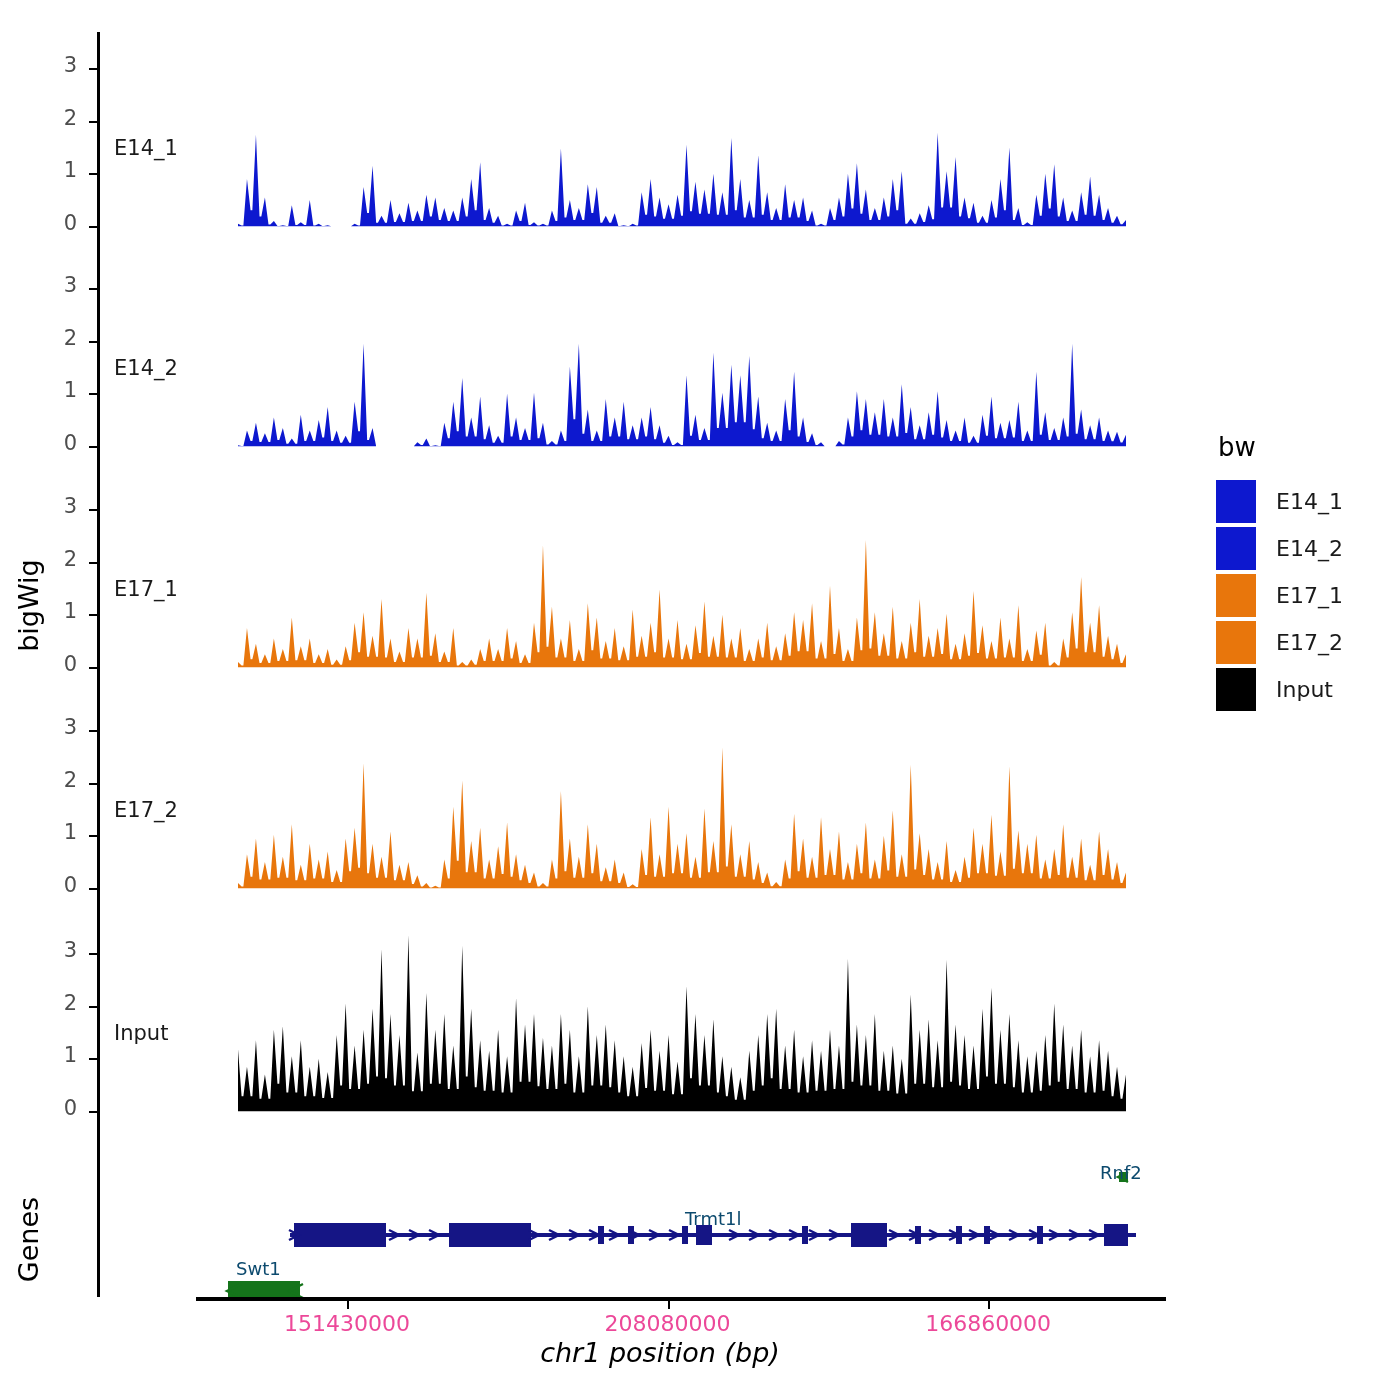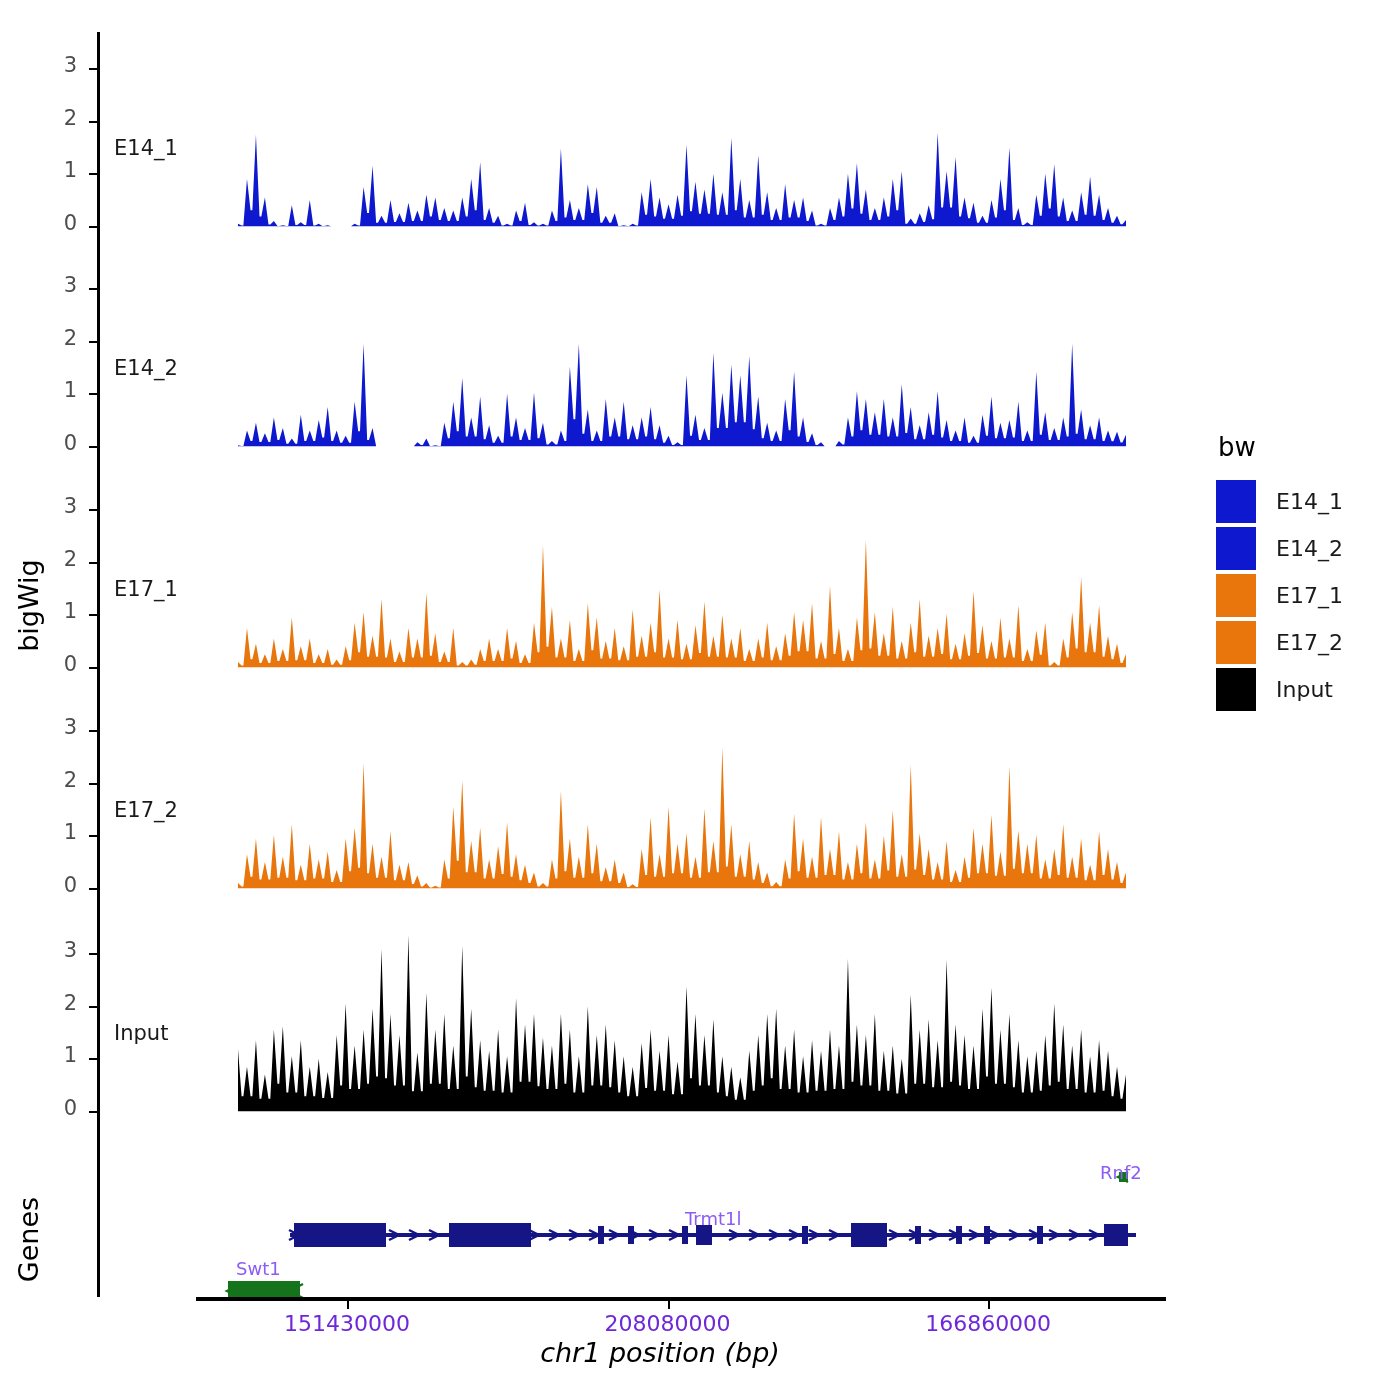--- a/index.html
+++ b/index.html
@@ -51,32 +51,32 @@
     color:#1a1a1a;
     white-space:nowrap;
   }
   .track-svg{position:absolute;display:block;}
 
   
   #genes-panel{position:absolute;left:0;top:1155px;width:1200px;height:160px;}
   .gene-label{
     position:absolute;
     font-size:18px;
-    color:#8b5cf6;
+    color:#0c4a6e;
     white-space:nowrap;
   }
 
   
   #xaxis{position:absolute;left:196px;top:1297px;width:970px;height:4px;background:#000;}
   .xtick{position:absolute;width:2px;height:9px;background:#000;top:1300px;}
   .xtick-label{
     position:absolute;
     top:1311px;
     font-size:22px;
-    color:#6d28d9;
+    color:#ec4899;
     text-align:center;
     width:200px;
   }
 
   
   #legend{position:absolute;left:1216px;top:432px;width:180px;}
   #legend-title{font-size:26px;color:#000;margin-bottom:16px;padding-left:2px;}
   .legend-row{display:flex;align-items:center;height:47px;}
   .legend-swatch{width:40px;height:43px;flex:0 0 40px;}
   .legend-text{font-size:22px;color:#1a1a1a;margin-left:20px;white-space:nowrap;}

